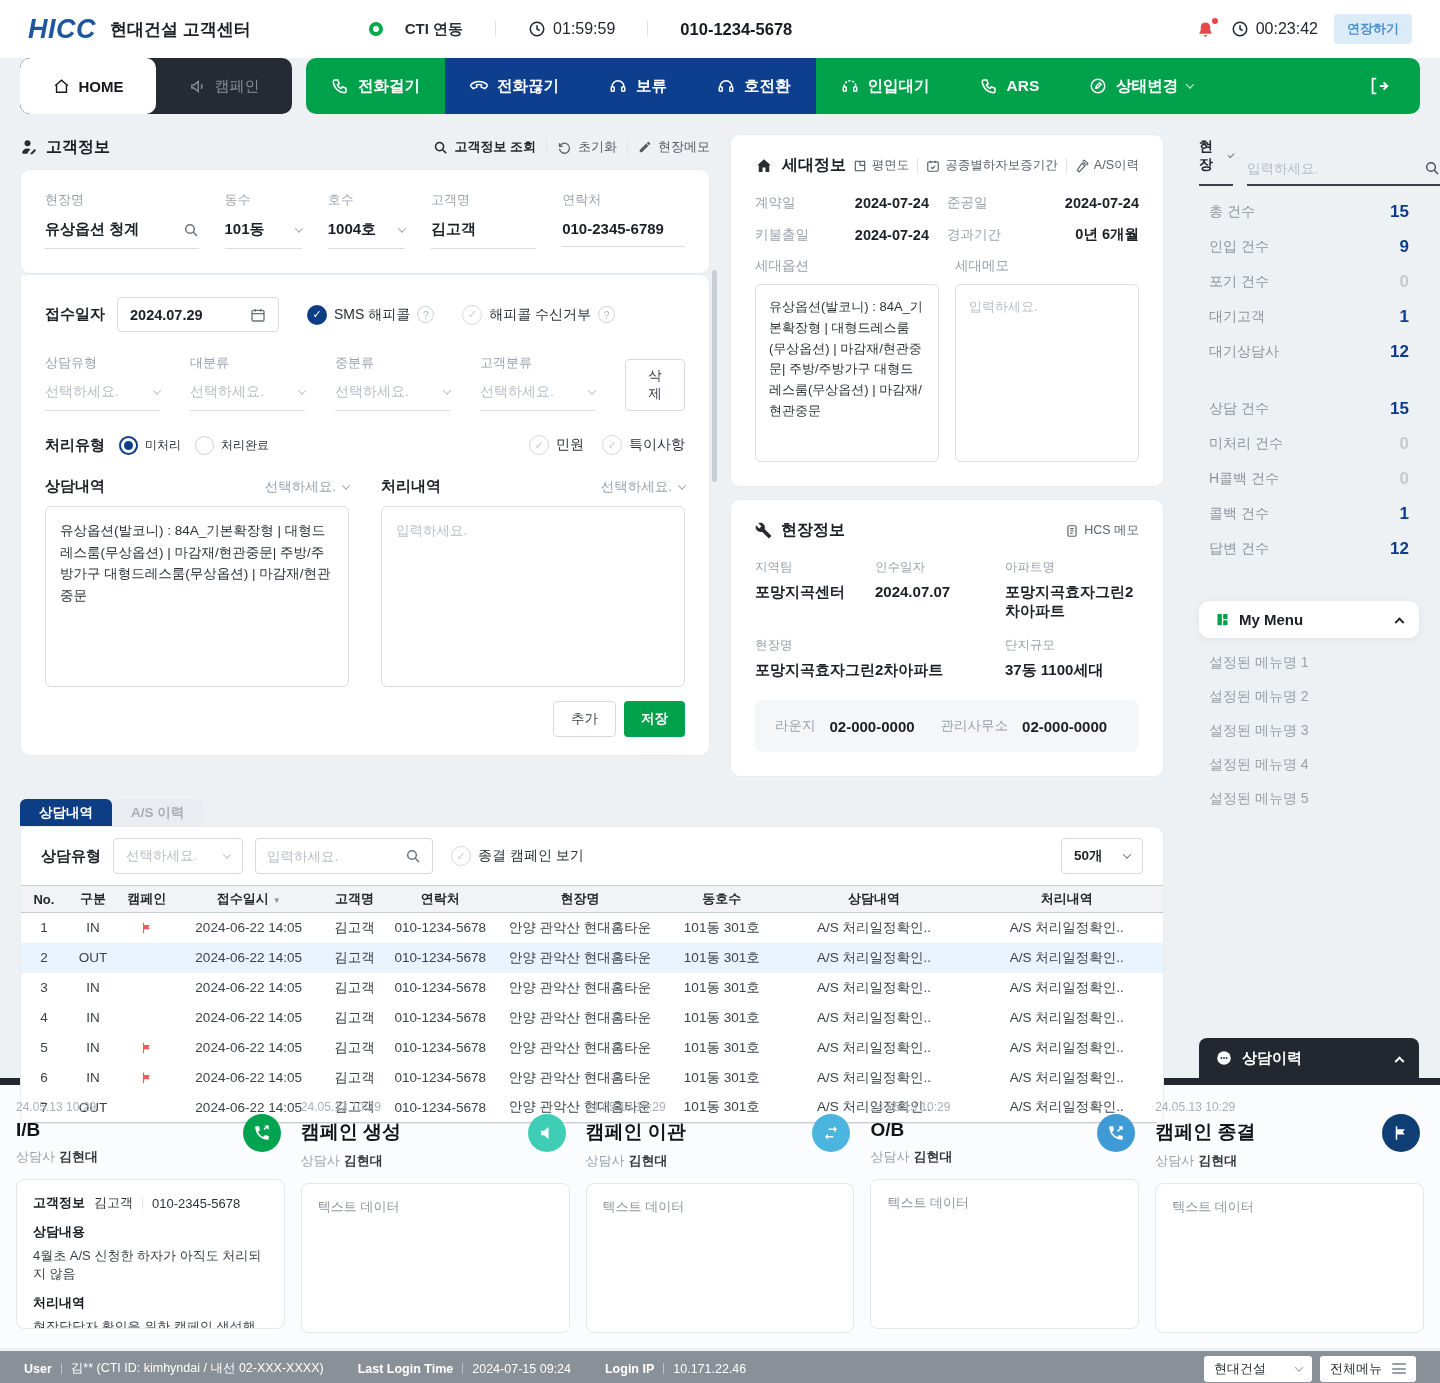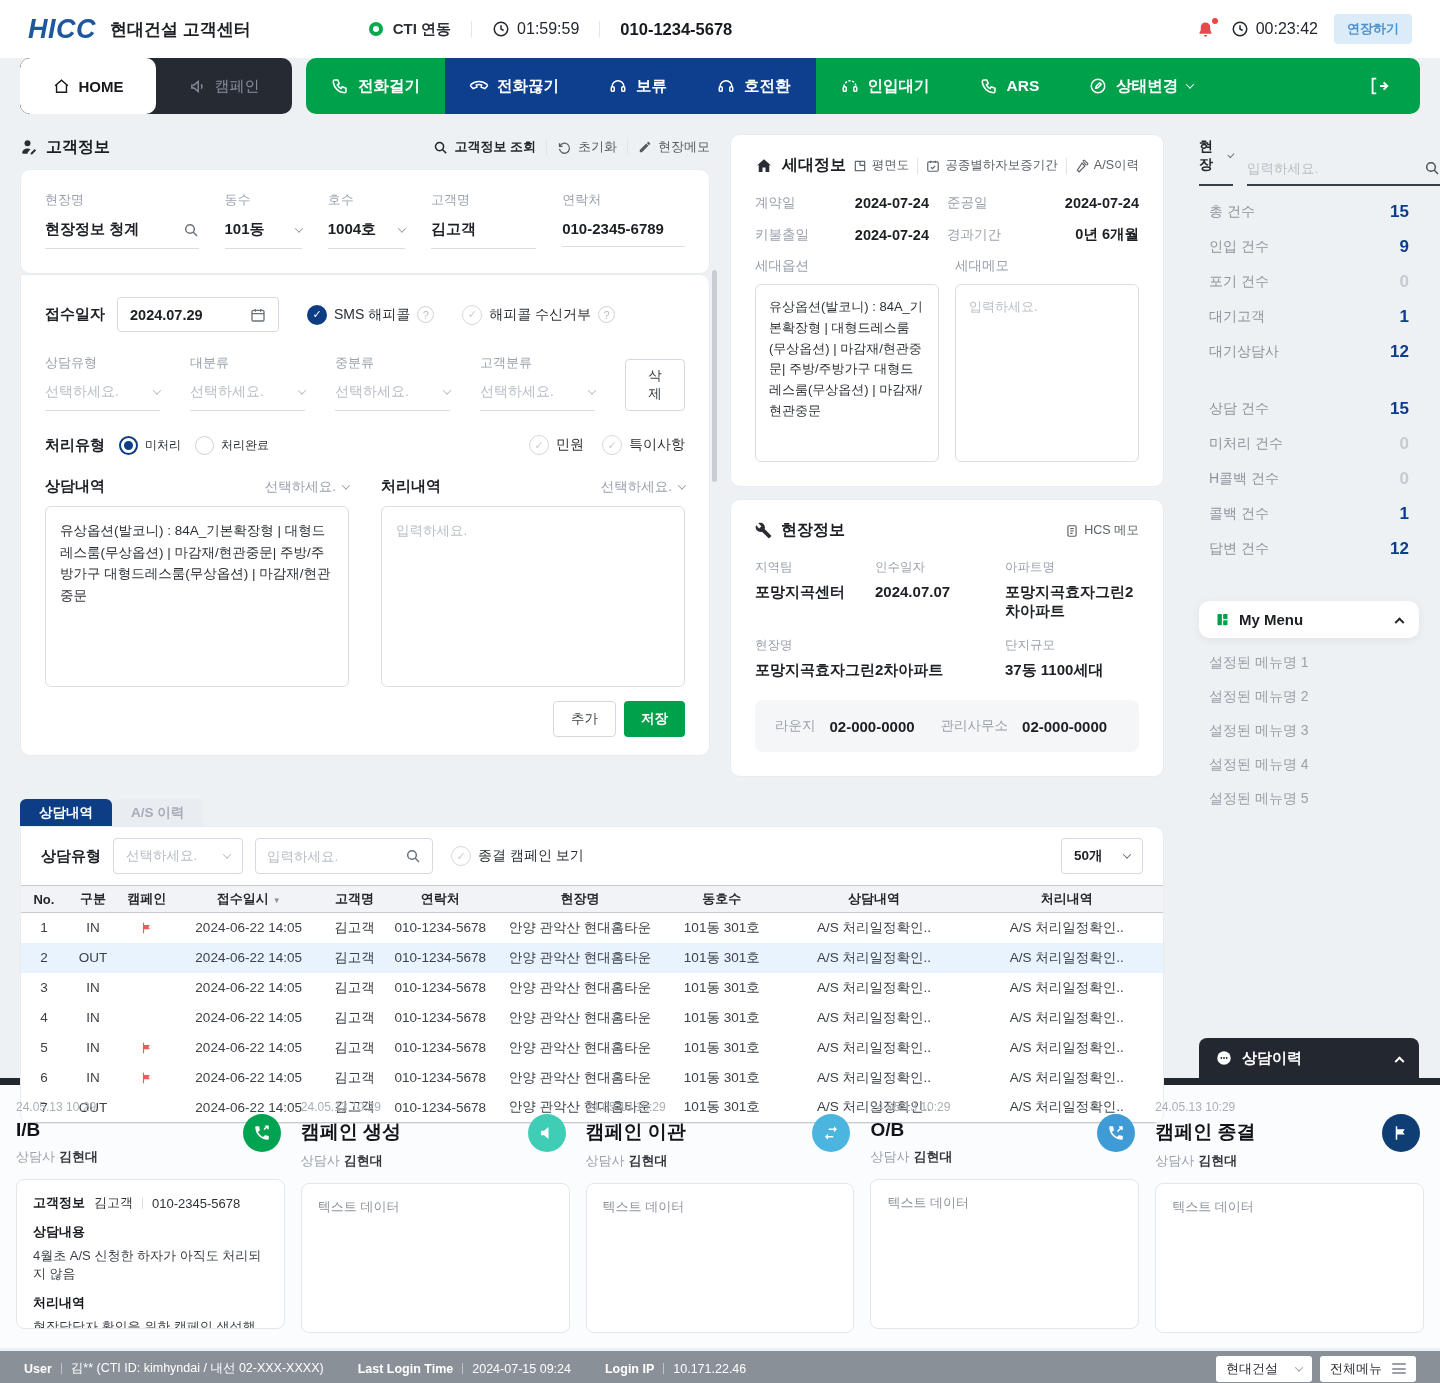--- a/index.html
+++ b/index.html
@@ -3,21 +3,21 @@
 <meta charset="utf-8">
 <style>
   * { margin:0; padding:0; box-sizing:border-box; }
   body { font-family:"Liberation Sans","DejaVu Sans",sans-serif; background:#dfe3e8; }
   .page { width:1440px; height:1383px; position:relative; background:#EEF1F4; overflow:hidden; margin:0 auto; }
 
   
   .topbar { height:58px; background:#fff; display:flex; align-items:center; padding:0 28px; }
   .logo { color:#1E56A0; font-weight:bold; font-style:italic; font-size:27px; letter-spacing:.5px; }
   .app-title { font-size:17px; font-weight:700; color:#1c1f24; margin-left:14px; }
-  .cti-group { display:flex; align-items:center; margin-left:118px; gap:10px; }
+  .cti-group { display:flex; align-items:center; margin-left:118px; gap:22px; }
   .cti-dot { width:14px; height:14px; border-radius:50%; border:4px solid #07A94F; background:#fff; }
   .cti-label { font-size:15px; color:#2b2f35; font-weight:600; }
   .vdiv { width:1px; height:16px; background:#E0E4E8; margin:0 10px; }
   .timer { display:flex; align-items:center; gap:7px; font-size:16px; color:#23272e; }
   .phone-number { font-size:16.5px; font-weight:800; color:#16191e; }
   .top-right { margin-left:auto; display:flex; align-items:center; gap:16px; }
   .bell-wrap { position:relative; }
   .bell-dot { position:absolute; top:-2px; right:-3px; width:6px; height:6px; background:#F1453D; border-radius:50%; }
   .extend-btn { background:#DCEBF8; color:#4A90CE; font-size:13px; padding:6px 13px; border-radius:4px; border:none; font-weight:600; cursor:pointer; }
 
@@ -180,21 +180,21 @@
   .t-sub { font-weight:800; color:#16191e; margin-top:11px; font-size:13px; }
   .t-txt { margin-top:6px; color:#3c4147; font-size:13px; }
 
   
   .footer { height:35px; background:#8A9098; display:flex; align-items:center; padding:0 24px; color:#fff; font-size:12.5px; margin-top:3px; }
   .fgroup { display:flex; align-items:center; margin-right:34px; }
   .fgroup b { font-weight:800; }
   .fgroup .fd { width:1px; height:11px; background:rgba(255,255,255,.45); margin:0 9px; }
   .footer .right { margin-left:auto; display:flex; gap:8px; }
   .f-sel { background:#fff; border-radius:3px; height:26px; display:flex; align-items:center; padding:0 10px; color:#2a2e34; font-size:13px; cursor:pointer; }
-  .f-sel.w110 { width:96px;justify-content:flex-end; } .f-sel .spacer{flex:1}
+  .f-sel.w110 { width:108px;justify-content:flex-end; } .f-sel .spacer{flex:1}
   .burger { display:inline-flex; flex-direction:column; gap:2.5px; margin-left:10px; }
   .burger i { width:14px; height:2px; background:#9aa0a8; border-radius:1px; }
 
   svg { display:block; }
 </style>
 </head>
 <body>
 
 <div class="page">
 
@@ -350,21 +350,21 @@
                   </svg>
                 <span>현장메모</span>
               </span>
             </div>
           </div>
 
           <div class="card cust-card">
             <div class="field w175">
               <span class="f-label">현장명</span>
               <span class="f-valrow">
-                  <span>현장정보 청계</span>
+                  <span>유상옵션 청계</span>
                   <span class="spacer"></span>
                 <svg width="16" height="16" viewBox="0 0 24 24" fill="none" stroke="#6b7178" stroke-width="2.2">
                     <circle cx="10.5" cy="10.5" r="6.5"></circle>
                     <path d="M15.5 15.5L21 21"></path>
                   </svg>
               </span>
             </div>
             <div class="field w88">
               <span class="f-label">동수</span>
               <span class="f-valrow">

